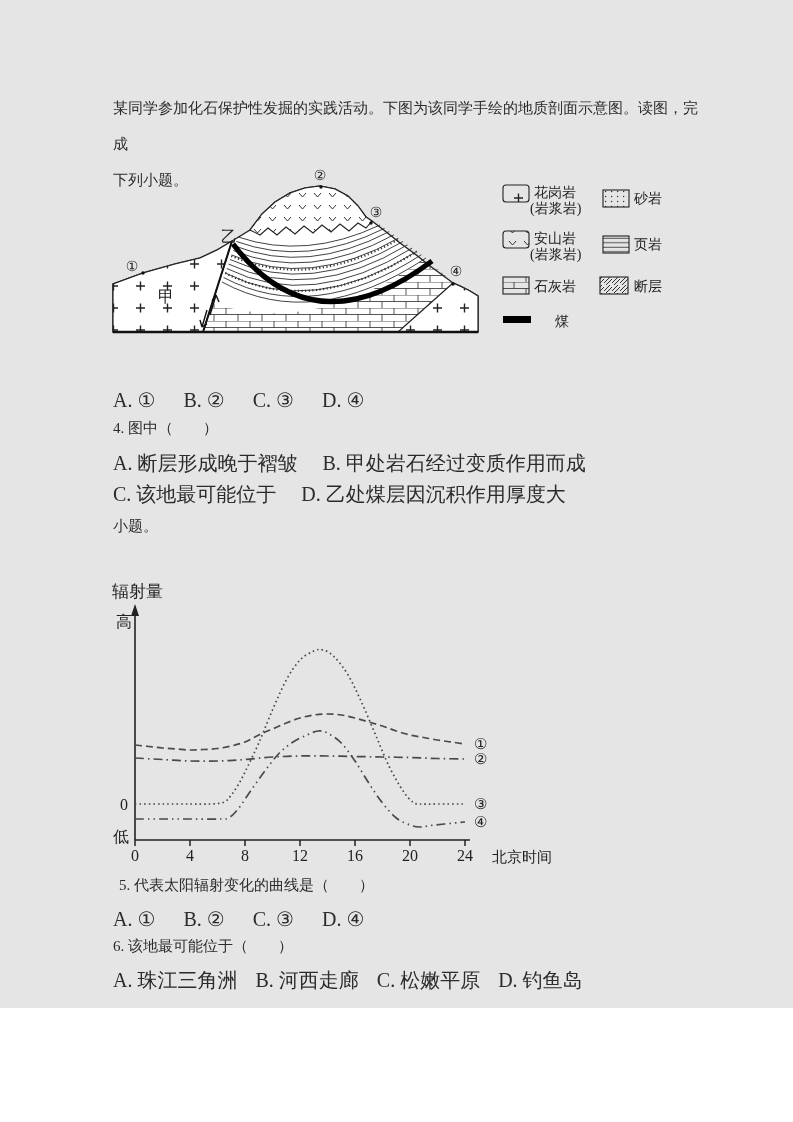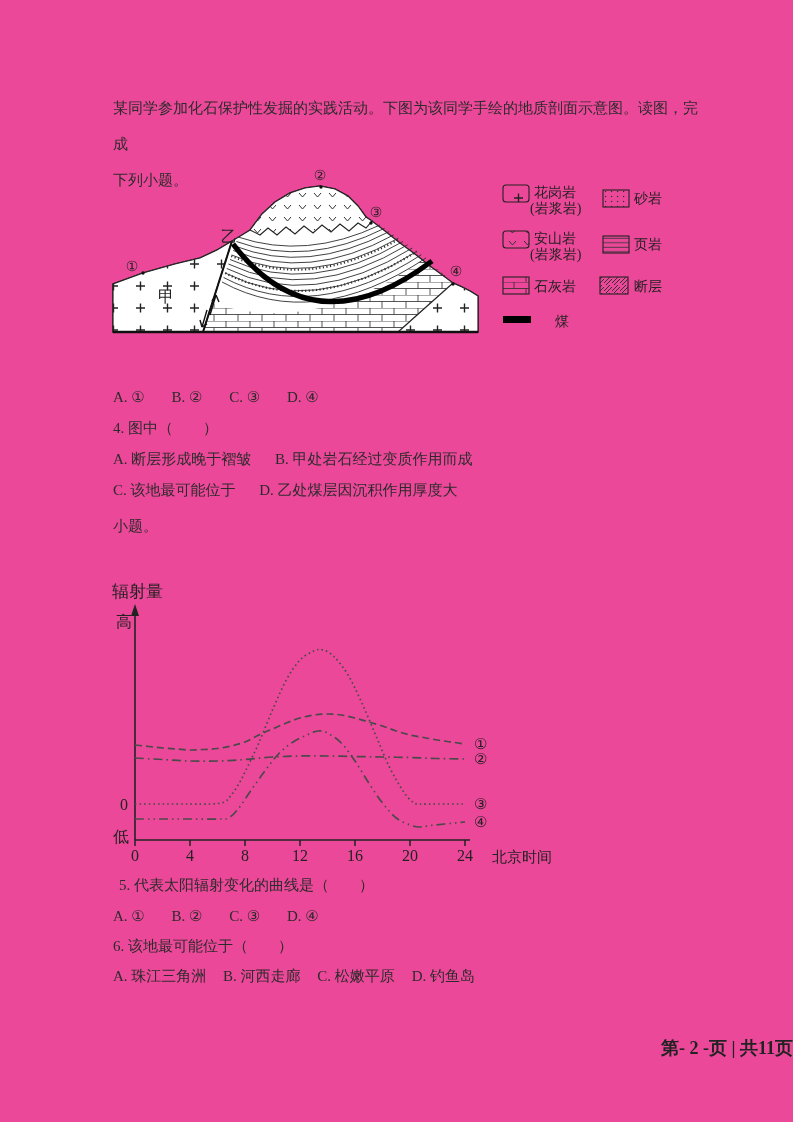--- a/index.html
+++ b/index.html
@@ -1,28 +1,28 @@
 <!DOCTYPE html>
 <html><head>
 <meta charset="utf-8">
 <style>
   html,body{margin:0;padding:0;background:#ffffff;}
   .page{
     position:relative;
-    width:793px;height:1122px;
-    background:#ec4899;
+    width:793px;height:1008px;
+    background:#e5e5e5;
     font-family:"Liberation Serif","DejaVu Serif",serif;
     color:#2b2b2b;
     overflow:hidden;
   }
   .abs{position:absolute;}
   .para{font-size:15px;line-height:36px;width:585px;}
   .para .indent{text-indent:2em;}
   .qline{font-size:15px;white-space:nowrap;}
-  .optrow{font-size:15px;white-space:nowrap;}
+  .optrow{font-size:20px;white-space:nowrap;}
   .optrow span{display:inline-block;}
   .opt-wide{margin-right:23px;}
   .opt-mid{margin-right:20px;}
   .opt-narrow{margin-right:13px;}
   .footer{
     left:0;right:0;top:1036px;text-align:right;
     font-size:18px;font-weight:bold;color:#222;margin-left:40px;
   }
   svg text{fill:#222;}
   .svg-cjk{font-family:"Liberation Serif","DejaVu Serif",serif;}

